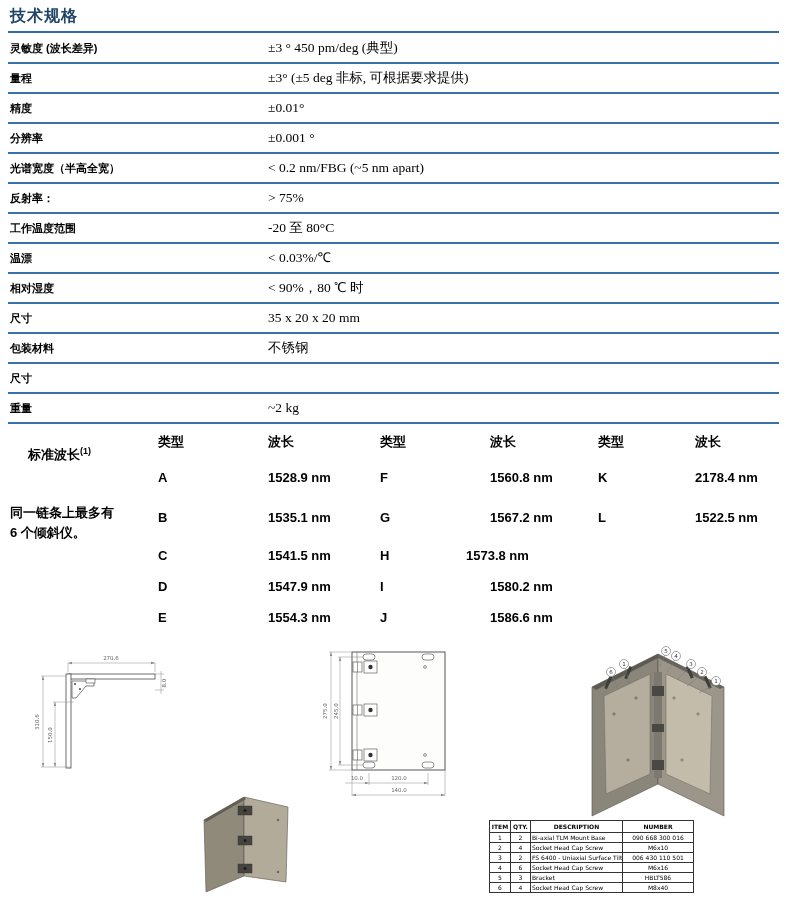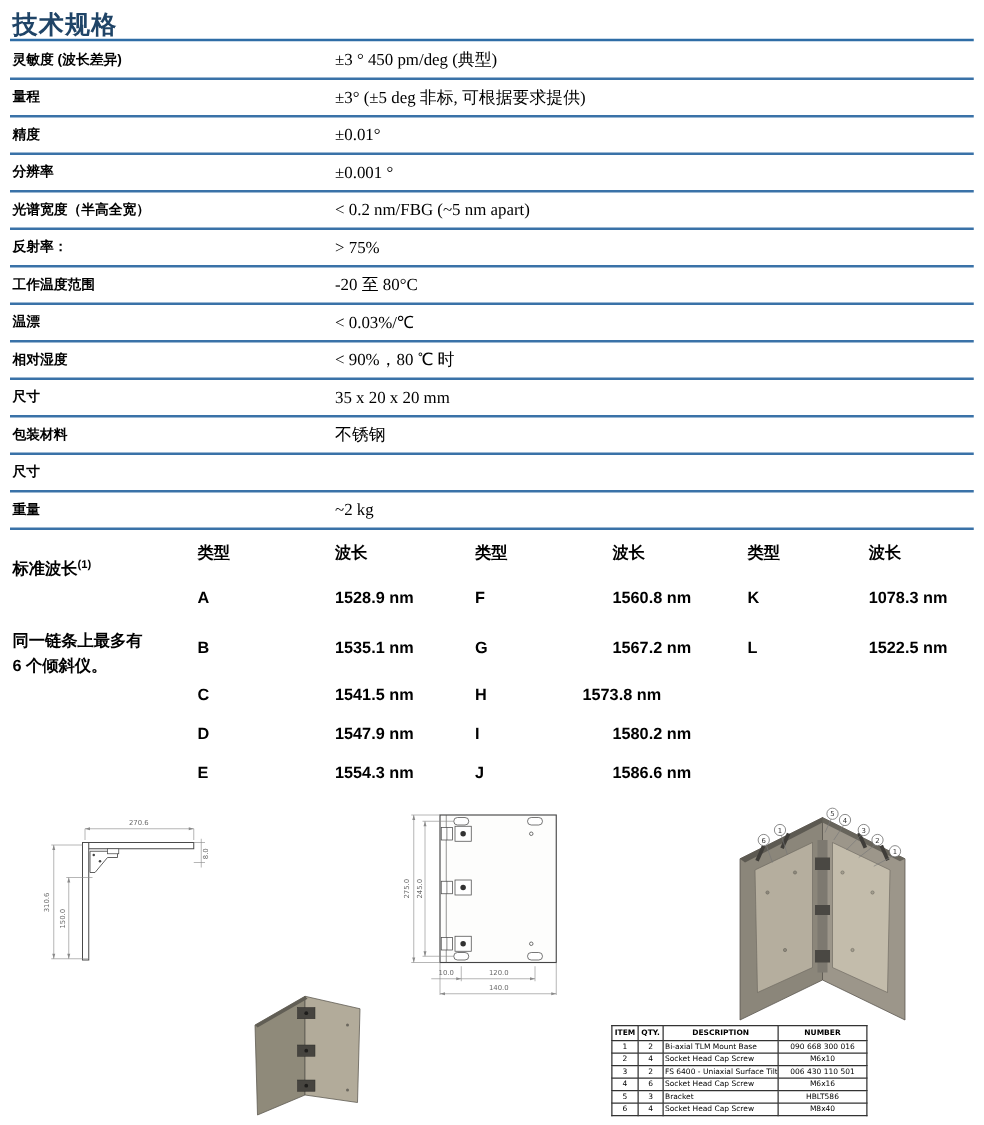--- a/index.html
+++ b/index.html
@@ -2,29 +2,29 @@
 <html><head>
 <meta charset="utf-8">
 <style>
   html,body{margin:0;padding:0;}
   body{
     width:787px;height:900px;background:#ffffff;position:relative;
     font-family:"Liberation Sans",sans-serif;color:#000;overflow:hidden;
   }
   .abs{position:absolute;}
   
-  .doc-title{left:10px;top:6px;font-size:20px;font-weight:bold;color:#1F4467;letter-spacing:1px;}
+  .doc-title{left:10px;top:6px;font-size:16px;font-weight:bold;color:#1F4467;letter-spacing:1px;}
   .title-rule{left:8px;width:771px;top:31px;height:2px;background:#2E6DA6;}
   
   .spec-row{left:8px;width:771px;height:28px;border-bottom:2px solid #3A72A8;}
   .spec-label{position:absolute;left:2px;top:0;line-height:28px;font-weight:bold;font-size:11px;white-space:nowrap;}
   .spec-value{position:absolute;left:260px;top:0;line-height:28px;font-family:"Liberation Serif",serif;font-size:13.5px;white-space:nowrap;}
   
   .wl-cell{position:absolute;font-weight:bold;font-size:13px;line-height:20px;white-space:nowrap;}
-  .wl-left-label{left:10px;top:446px;font-weight:bold;font-size:13px;}
+  .wl-left-label{left:28px;top:446px;font-weight:bold;font-size:13px;}
   .wl-sup{font-size:9px;vertical-align:super;}
   .wl-note{left:10px;font-size:13px;font-weight:600;line-height:20px;}
   
   svg text{font-family:"DejaVu Sans",sans-serif;}
   .dim{fill:#6a6a6a;font-size:5.5px;}
   .dimline{stroke:#8a8a8a;stroke-width:0.5;fill:none;}
   .edge{stroke:#4a4a4a;fill:#ffffff;}
   
   .parts-table{left:489px;top:820px;width:204px;border-collapse:collapse;table-layout:fixed;}
   .parts-table td,.parts-table th{
@@ -102,21 +102,21 @@
 <div class="abs wl-cell" style="left:380px;top:432px">类型</div>
 <div class="abs wl-cell" style="left:490px;top:432px">波长</div>
 <div class="abs wl-cell" style="left:598px;top:432px">类型</div>
 <div class="abs wl-cell" style="left:695px;top:432px">波长</div>
 
 <div class="abs wl-cell" style="left:158px;top:468px">A</div>
 <div class="abs wl-cell" style="left:268px;top:468px">1528.9 nm</div>
 <div class="abs wl-cell" style="left:380px;top:468px">F</div>
 <div class="abs wl-cell" style="left:490px;top:468px">1560.8 nm</div>
 <div class="abs wl-cell" style="left:598px;top:468px">K</div>
-<div class="abs wl-cell" style="left:695px;top:468px">1078.3 nm</div>
+<div class="abs wl-cell" style="left:695px;top:468px">2178.4 nm</div>
 
 <div class="abs wl-cell" style="left:158px;top:508px">B</div>
 <div class="abs wl-cell" style="left:268px;top:508px">1535.1 nm</div>
 <div class="abs wl-cell" style="left:380px;top:508px">G</div>
 <div class="abs wl-cell" style="left:490px;top:508px">1567.2 nm</div>
 <div class="abs wl-cell" style="left:598px;top:508px">L</div>
 <div class="abs wl-cell" style="left:695px;top:508px">1522.5 nm</div>
 
 <div class="abs wl-cell" style="left:158px;top:546px">C</div>
 <div class="abs wl-cell" style="left:268px;top:546px">1541.5 nm</div>

